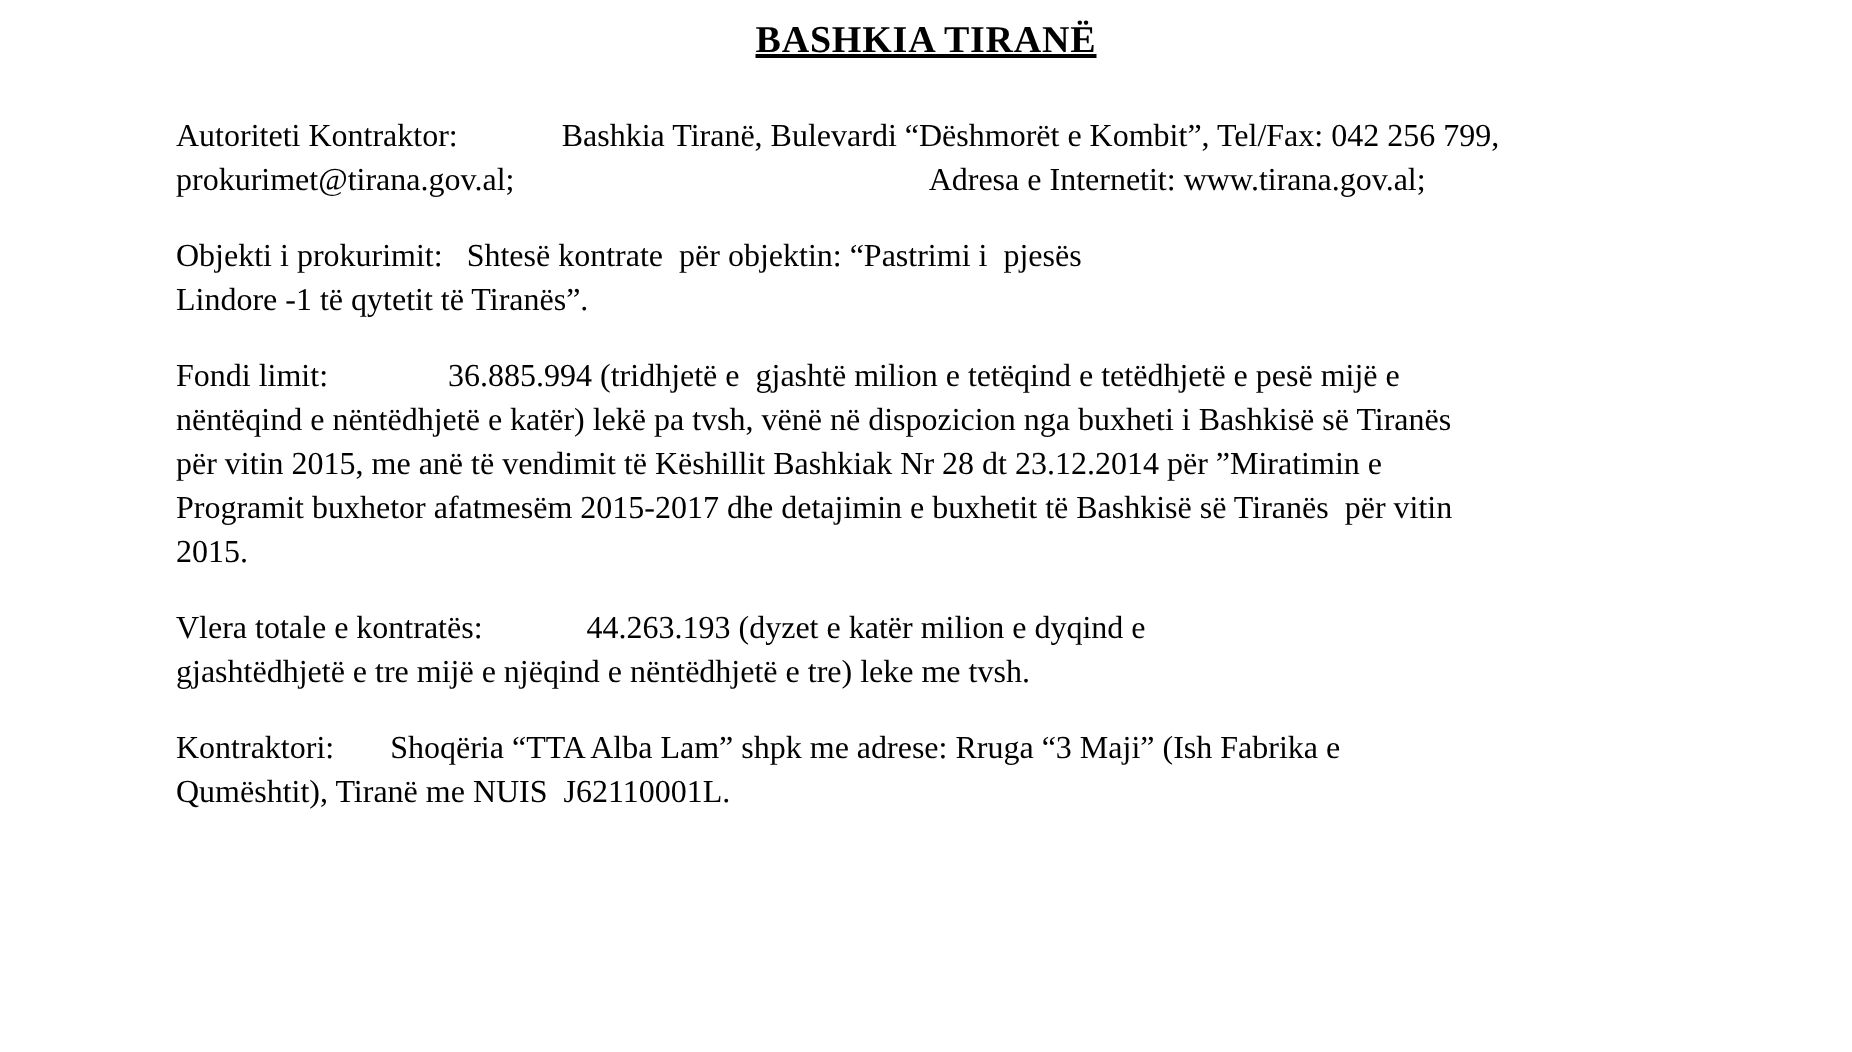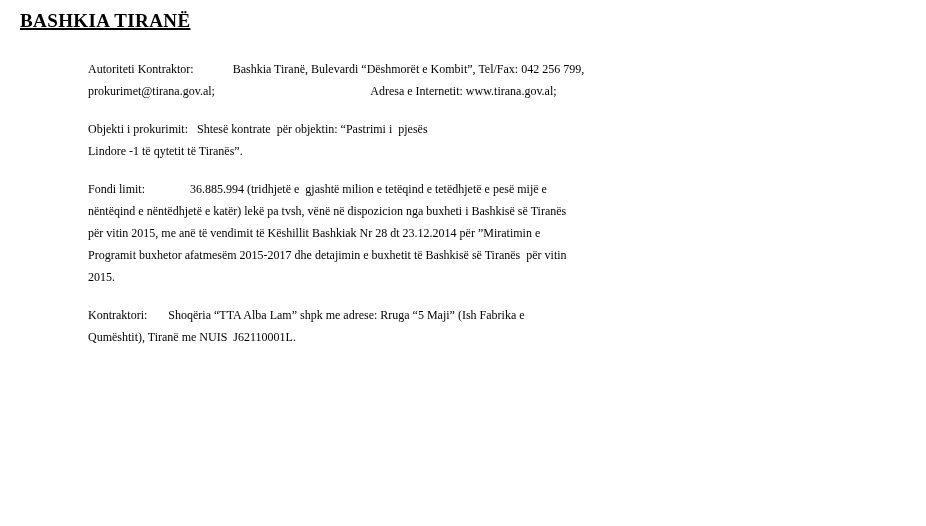--- a/index.html
+++ b/index.html
@@ -15,30 +15,31 @@
     overflow: hidden;
   }
   .page {
     box-sizing: border-box;
     width: 926px;
     height: 526px;
     padding: 10px 20px 0 88px;
   }
   .doc-title {
     margin: 0 0 26px -68px;   
+    text-align: center;
     font-size: 19px;
     line-height: 22px;
     font-weight: 700;
     text-decoration: underline;
     text-decoration-thickness: 2px;
     letter-spacing: 0.4px;
   }
   .para {
     margin: 0 0 16px 0;
-    font-size: 12px;
+    font-size: 16px;
     line-height: 22px;
     white-space: pre;     
   }
   .hl {
     
   }
 </style>
 </head>
 <body style="background-color: rgb(255, 255, 255); color: rgb(0, 0, 0);">
 
@@ -52,18 +53,20 @@
 
   <div class="para">Objekti i prokurimit:   Shtesë kontrate  për objektin: “Pastrimi i  pjesës
 Lindore -1 të qytetit të Tiranës”.</div>
 
   <div class="para">Fondi limit:               36.885.994 (tridhjetë e  gjashtë milion e tetëqind e tetëdhjetë e pesë mijë e
 nëntëqind e nëntëdhjetë e katër) lekë pa tvsh, vënë në dispozicion nga buxheti i Bashkisë së Tiranës
 për vitin 2015, me anë të vendimit të Këshillit Bashkiak Nr 28 dt 23.12.2014 për ”Miratimin e
 Programit buxhetor afatmesëm 2015-2017 dhe detajimin e buxhetit të Bashkisë së Tiranës  për vitin
 2015.</div>
 
+  <div class="para">Vlera totale e kontratës:             44.263.193 (dyzet e katër milion e dyqind e
+gjashtëdhjetë e tre mijë e njëqind e nëntëdhjetë e tre) leke me tvsh.</div>
 
 
-  <div class="para">Kontraktori:       Shoqëria “TTA Alba Lam” shpk me adrese: Rruga “5 Maji” (Ish Fabrika e
+  <div class="para">Kontraktori:       Shoqëria “TTA Alba Lam” shpk me adrese: Rruga “3 Maji” (Ish Fabrika e
 Qumështit), Tiranë me NUIS  J62110001L.</div>
 
 </div>
 
 </body></html>

